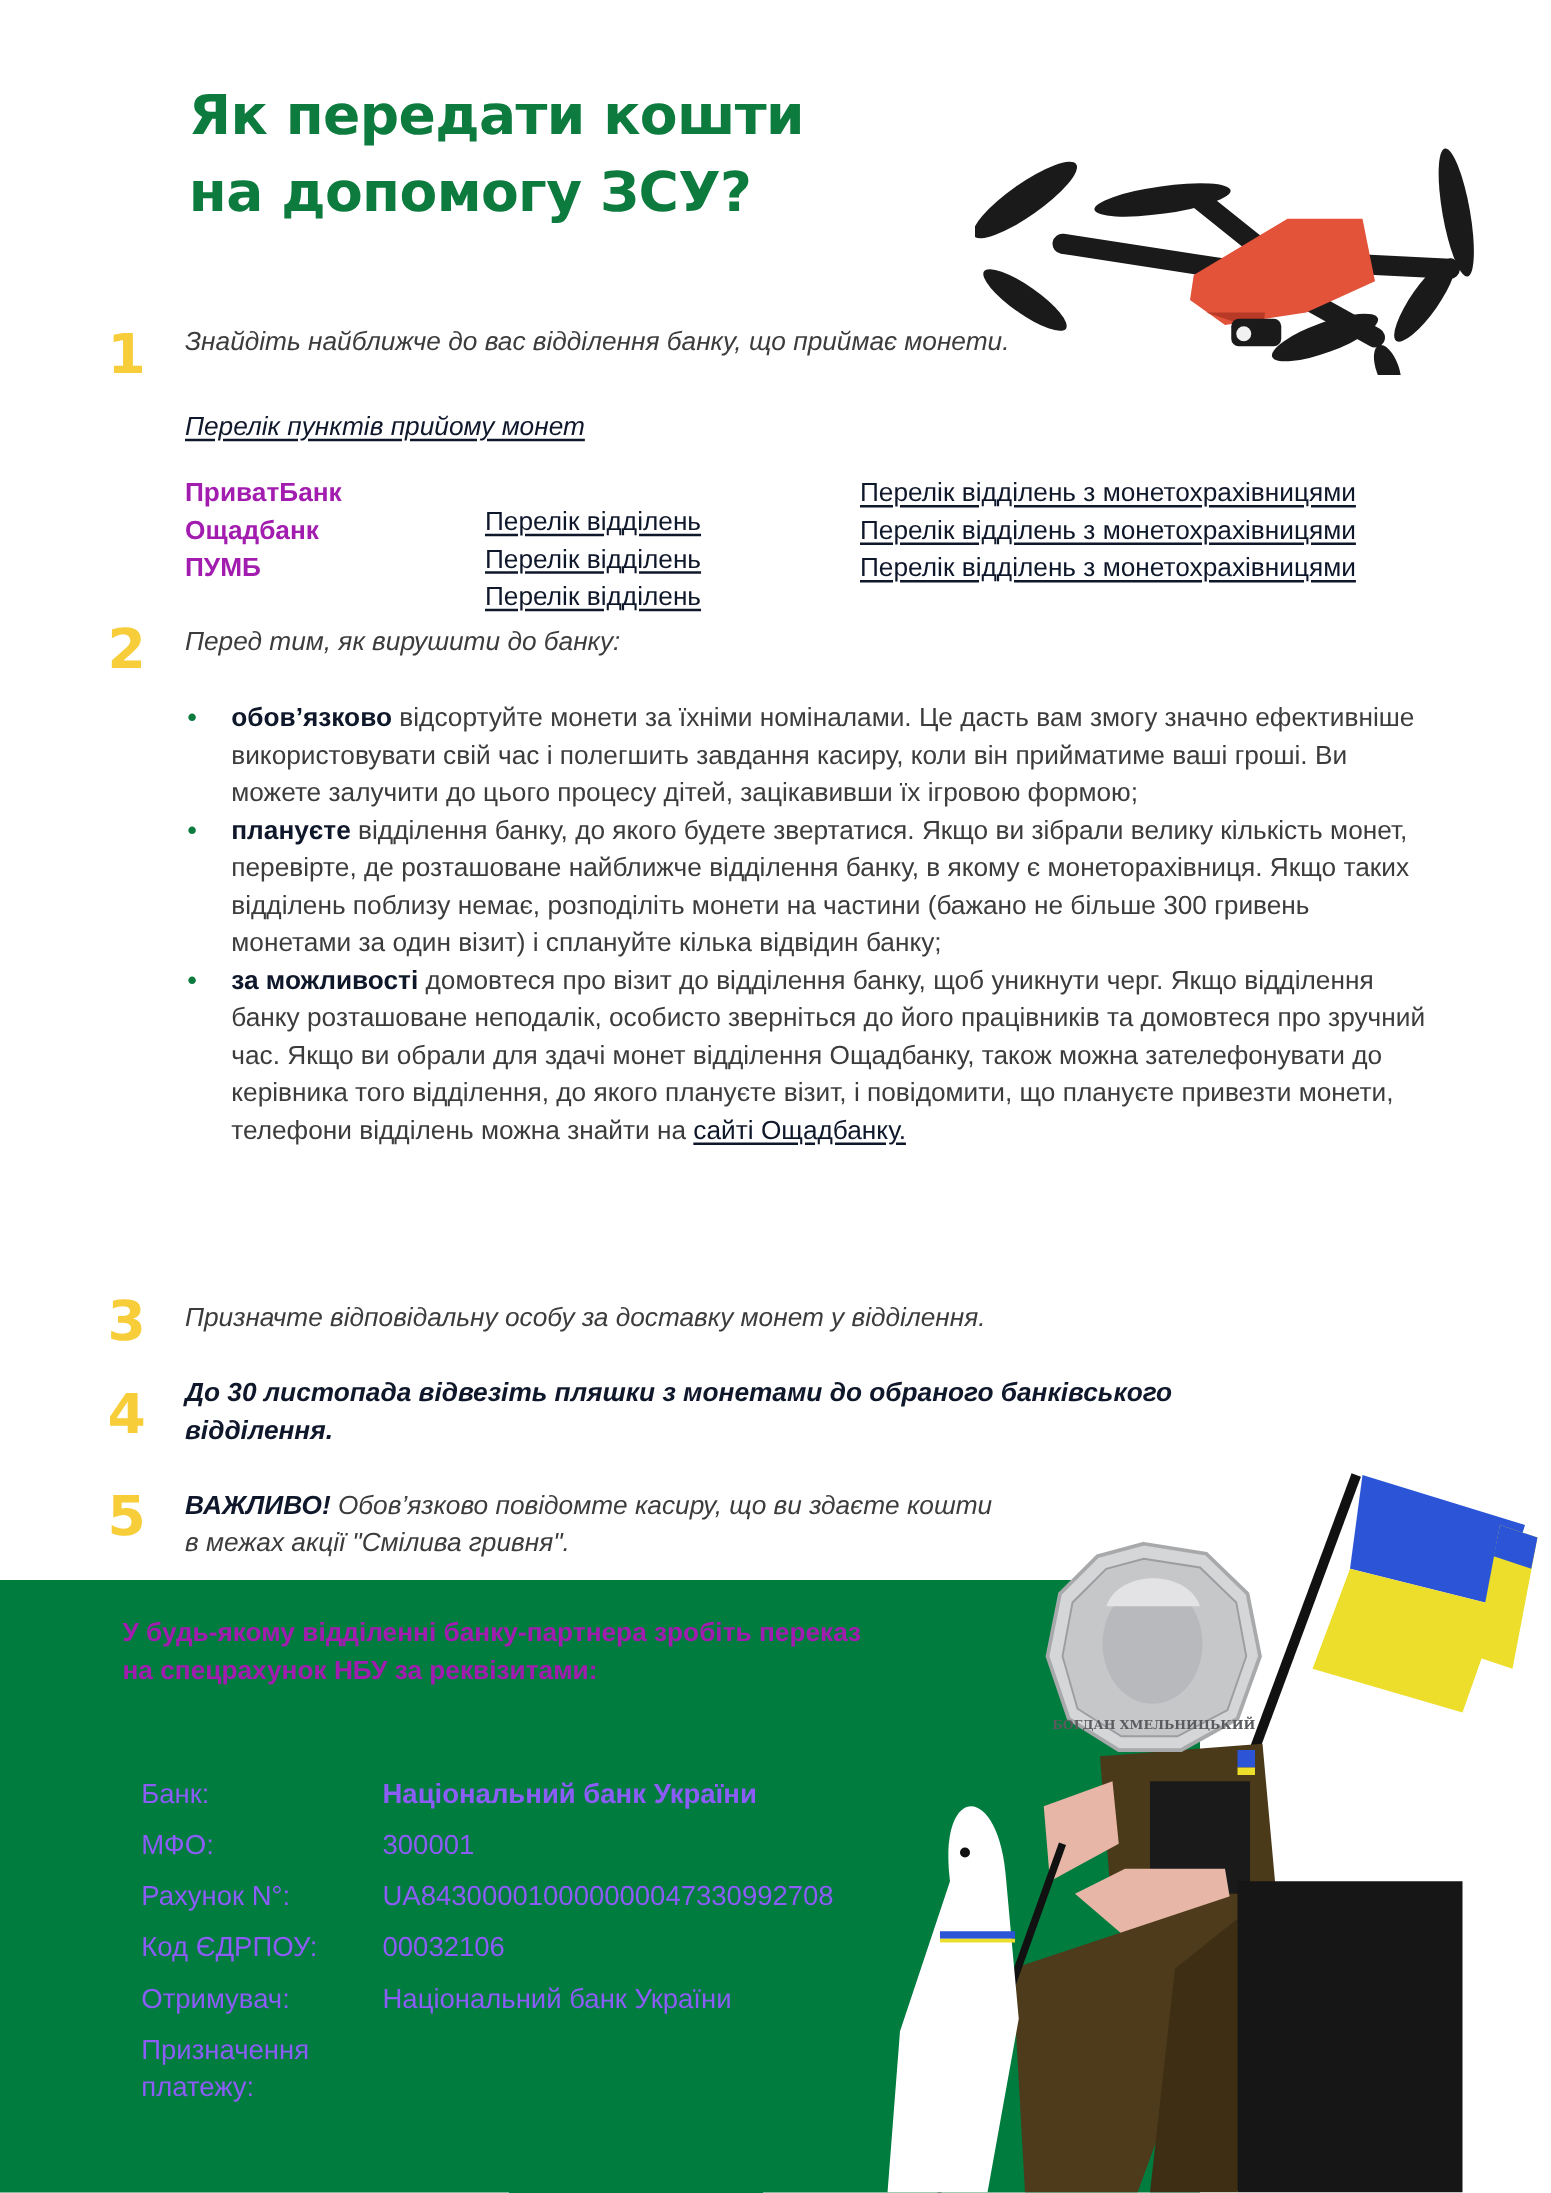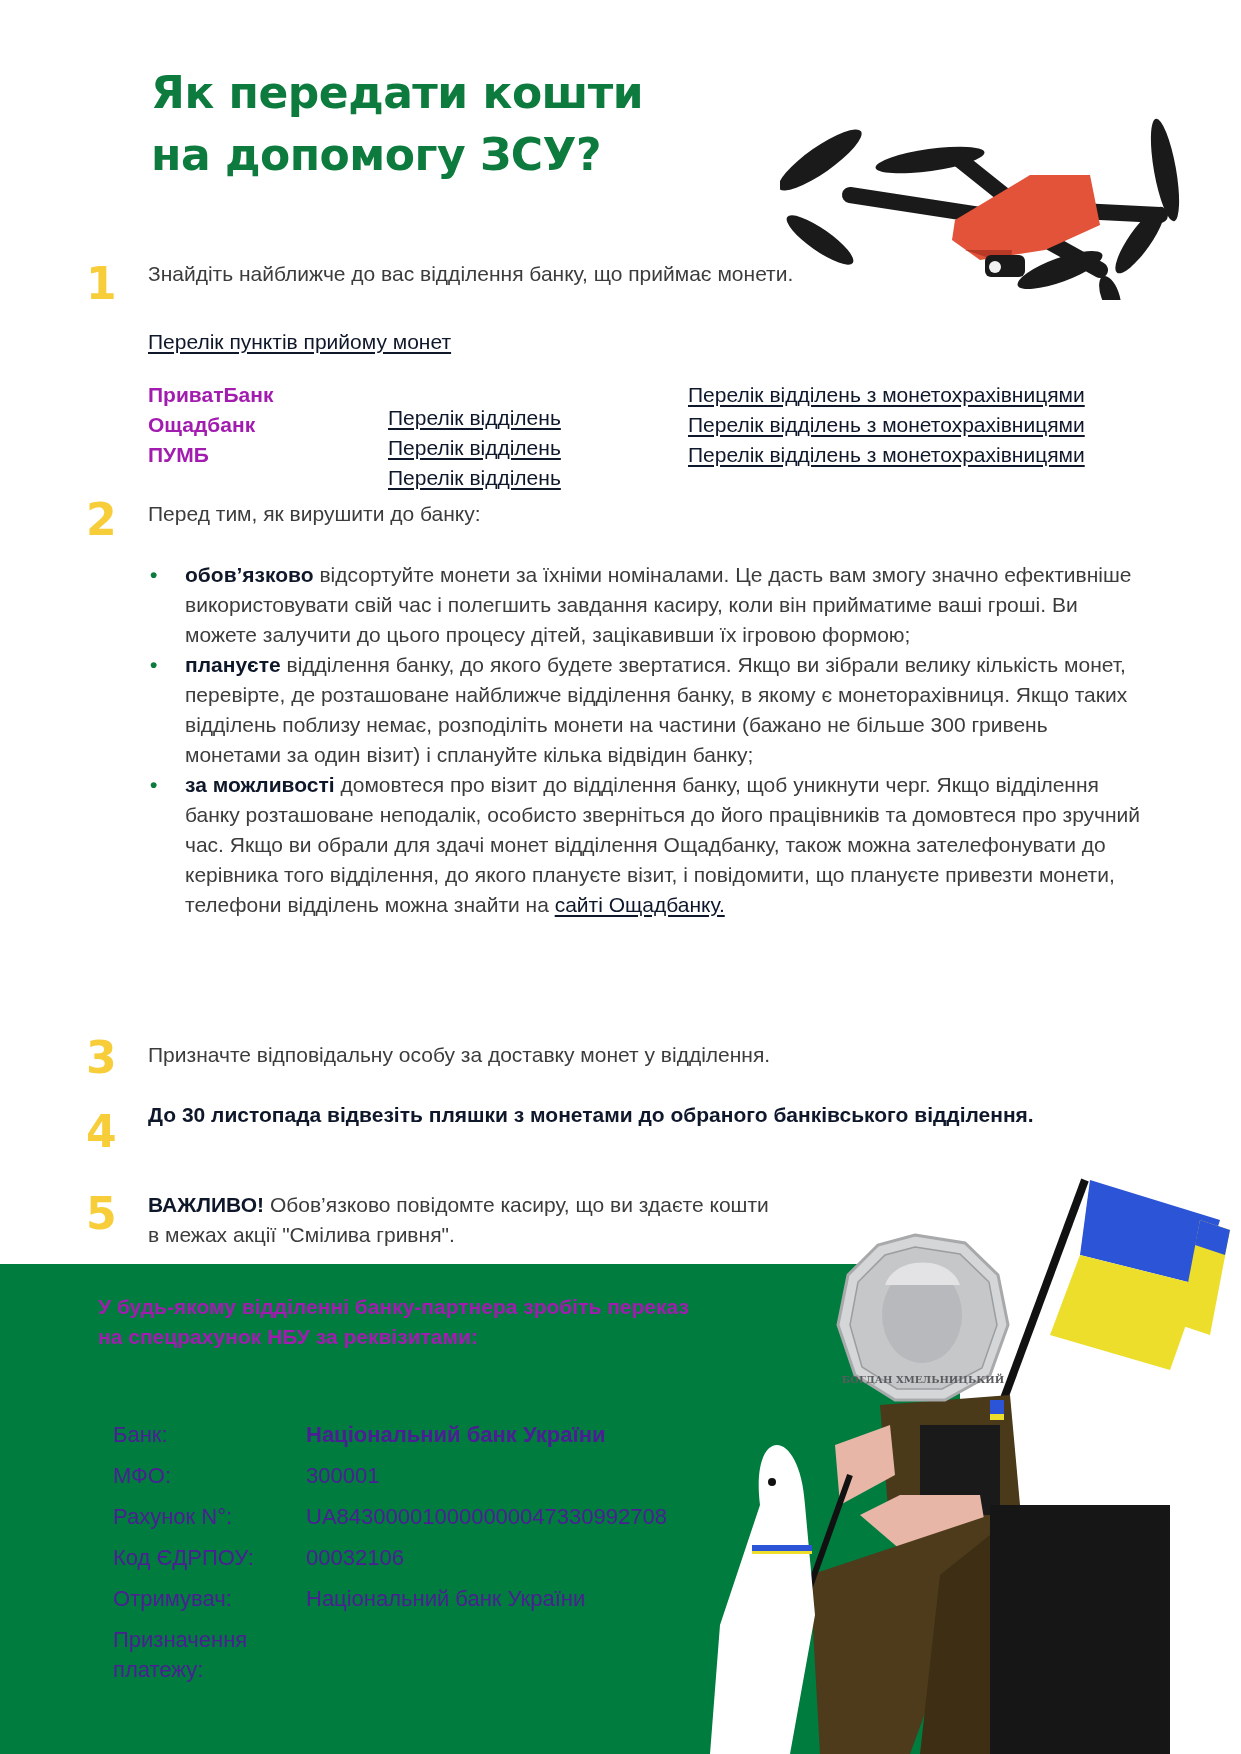--- a/index.html
+++ b/index.html
@@ -15,41 +15,41 @@
     font-size: 44px; line-height: 62px; color: #0d7b3e; margin: 4px;
     letter-spacing: -0.5px;
   }
   .drone { position: absolute; left: 780px; top: 100px; width: 400px; height: 200px; }
 
   .step-num {
     position: absolute; left: 86px;
     font-family: "DejaVu Sans", sans-serif; font-weight: bold;
     font-size: 44px; color: #f7cd3a; line-height: 1;
   }
-  .txt { position: absolute; font-size: 21px; line-height: 30px; color: #3c3c3c; }
+  .txt { position: absolute; font-size: 21px; line-height: 30px; color: #3c3c3c; font-style: italic; }
   .green-b { color: #0f172a; font-weight: bold; }
   a.lnk { color: #0f172a; text-decoration: underline; text-underline-offset: 3px; }
 
   .bank-table { position: absolute; left: 148px; top: 380px; font-size: 21px; }
   .bank-row { display: flex; height: 30px; line-height: 30px; }
   .bank-name { width: 240px; color: #a21caf; font-weight: bold; }
   .bank-l1 { width: 300px; margin-top: 23px; }
 
   .bullets { position: absolute; left: 148px; top: 560px; width: 1000px; margin: 0; padding: 0; list-style: none; }
   .bullets li { position: relative; padding-left: 37px; font-size: 21px; line-height: 30px; color: #3c3c3c; }
   .bullets li .dot { position: absolute; left: 2px; top: 0; color: #0d7b3e; font-weight: bold; }
 
   .panel {
     position: absolute; left: 0; top: 1264px; width: 960px; height: 490px; background: #007c3e;
   }
   .panel-head {
     position: absolute; left: 98px; top: 1292px; font-size: 21px; line-height: 30px;
     font-weight: bold; color: #a21caf;
   }
-  .req { position: absolute; left: 113px; top: 1420px; font-size: 22px; color: #4c1d95; }
+  .req { position: absolute; left: 113px; top: 1420px; font-size: 22px; color: #8b5cf6; }
   .req-row { display: flex; line-height: 30px; margin-bottom: 11px; }
   .req-label { width: 193px; }
   .req-val.bold { font-weight: bold; }
 
   .illus { position: absolute; left: 690px; top: 1175px; width: 551px; height: 579px; }
 </style>
 </head>
 <body>
 
 <h1 class="title">

